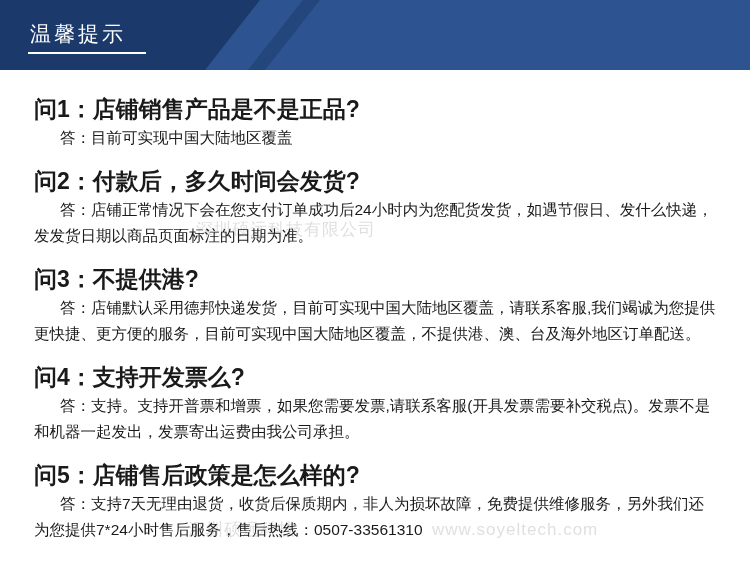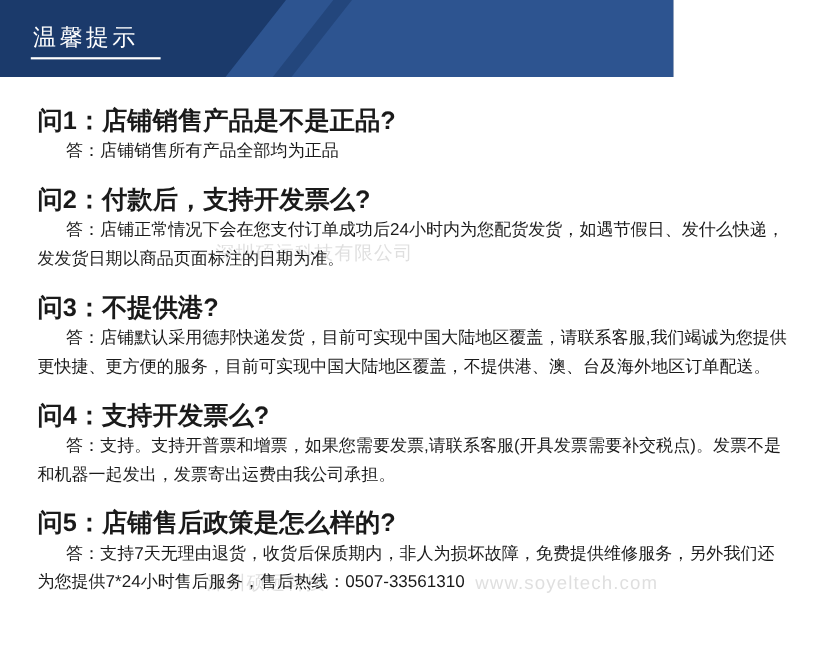--- a/index.html
+++ b/index.html
@@ -17,21 +17,21 @@
     position: relative;
     width: 750px;
     height: 588px;
     background: #ffffff;
     box-sizing: border-box;
     overflow: hidden;
   }
   
   .header {
     position: relative;
-    width: 612px;
+    width: 750px;
     height: 70px;
     background: #1b3a6b;
     overflow: hidden;
   }
   .header .diag {
     position: absolute;
     top: 0;
     left: 0;
     width: 750px;
     height: 70px;
@@ -109,25 +109,25 @@
   </div>
 
   <div class="content">
 
     <div class="wm wm-2">深圳硕远科技</div>
     <div class="wm wm-1">深圳硕远科技有限公司</div>
     <div class="wm wm-3">www.soyeltech.com</div>
 
     <div class="qa-block">
       <div class="q">问1：店铺销售产品是不是正品?</div>
-      <div class="a">答：店铺销售所有产品全部均为正品</div>
+      <div class="a">答：目前可实现中国大陆地区覆盖</div>
     </div>
 
     <div class="qa-block">
-      <div class="q">问2：付款后，支持开发票么?</div>
+      <div class="q">问2：付款后，多久时间会发货?</div>
       <div class="a">答：店铺正常情况下会在您支付订单成功后24小时内为您配货发货，如遇节假日、发什么快递，发发货日期以商品页面标注的日期为准。</div>
     </div>
 
     <div class="qa-block">
       <div class="q">问3：不提供港?</div>
       <div class="a">答：店铺默认采用德邦快递发货，目前可实现中国大陆地区覆盖，请联系客服,我们竭诚为您提供更快捷、更方便的服务，目前可实现中国大陆地区覆盖，不提供港、澳、台及海外地区订单配送。</div>
     </div>
 
     <div class="qa-block">
       <div class="q">问4：支持开发票么?</div>

